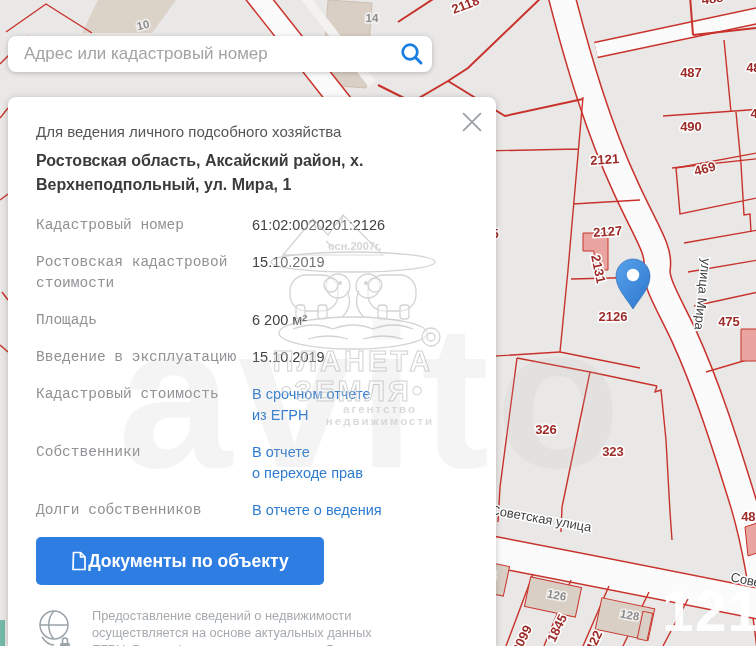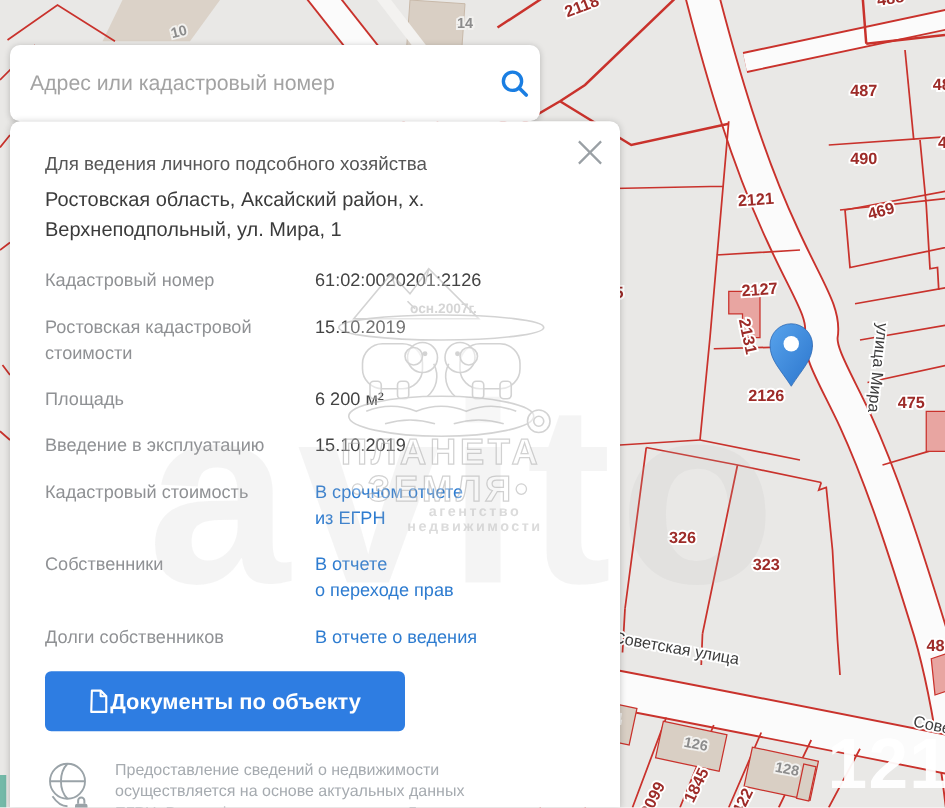--- a/index.html
+++ b/index.html
@@ -8,42 +8,42 @@
     font-family:"Liberation Sans",sans-serif;background:#e9e8e6;
   }
   
   #map{position:absolute;left:0;top:0;z-index:0;}
   .red{stroke:#c9322c;fill:none;stroke-width:1.4;}
   .lbl-parcel{font:bold 13px "Liberation Sans",sans-serif;fill:#9d2b28;stroke:#ffffff;stroke-width:3px;paint-order:stroke;text-anchor:middle;}
   .lbl-addr{font:bold 11.5px "Liberation Sans",sans-serif;fill:#8c8c8c;stroke:#f2f1ef;stroke-width:3px;paint-order:stroke;text-anchor:middle;}
   .lbl-street{font:13px "Liberation Sans",sans-serif;fill:#3e3e3e;stroke:#ffffff;stroke-width:3px;paint-order:stroke;}
   
   .searchbar{
-    position:absolute;left:8px;top:36px;width:424px;height:61px;background:#fff;
+    position:absolute;left:8px;top:36px;width:424px;height:36px;background:#fff;
     border-radius:8px;box-shadow:0 1px 5px rgba(0,0,0,.22);z-index:10;
     display:flex;align-items:center;
   }
   .searchbar input{
     flex:1;border:none;outline:none;background:transparent;
     font:17px "Liberation Sans",sans-serif;color:#333;padding:0 6px 0 16px;
   }
   .searchbar input::placeholder{color:#a3a3a3;}
   .search-btn{width:40px;height:44px;border:none;background:transparent;cursor:pointer;display:flex;align-items:center;justify-content:center;padding:0;}
   
   .panel{
     position:absolute;left:8px;top:97px;width:488px;height:549px;background:#fff;
     border-radius:8px 8px 0 0;box-shadow:0 1px 6px rgba(0,0,0,.22);z-index:10;
     padding:24px 28px 0 28px;box-sizing:border-box;
   }
   .close-btn{position:absolute;top:14px;right:12px;width:24px;height:24px;border:none;background:transparent;cursor:pointer;padding:0;}
   .category{font-size:15px;color:#565656;line-height:21px;}
-  .address{font-size:16px;font-weight:normal;color:#3b3b3b;line-height:24px;margin-top:7px;width:330px;}
+  .address{font-size:16px;font-weight:bold;color:#3b3b3b;line-height:24px;margin-top:7px;width:330px;}
   .rows{margin-top:18px;}
   .row{display:flex;align-items:flex-start;margin-bottom:16px;}
-  .row-label{width:216px;font-size:14.5px;color:#8f9194;line-height:21px;white-space:pre-line;}
+  .row-label{width:216px;font-size:14.5px;color:#8f9194;line-height:21px;white-space:pre-line;font-family:Liberation Mono, monospace;}
   .row-value{flex:1;font-size:14.5px;color:#434343;line-height:21px;white-space:pre-line;}
   .row-value.link{color:#2e7cd0;cursor:pointer;}
   .doc-button{
     margin-top:16px;width:288px;height:48px;border:none;border-radius:5px;background:#2e7de2;
     color:#fff;font:bold 17.5px "Liberation Sans",sans-serif;cursor:pointer;
     display:flex;align-items:center;justify-content:center;gap:1px;
   }
   .disclaimer{display:flex;gap:18px;margin-top:22px;align-items:flex-start;}
   .disclaimer-text{font-size:12.8px;color:#a6abb0;line-height:17px;width:292px;}
   

